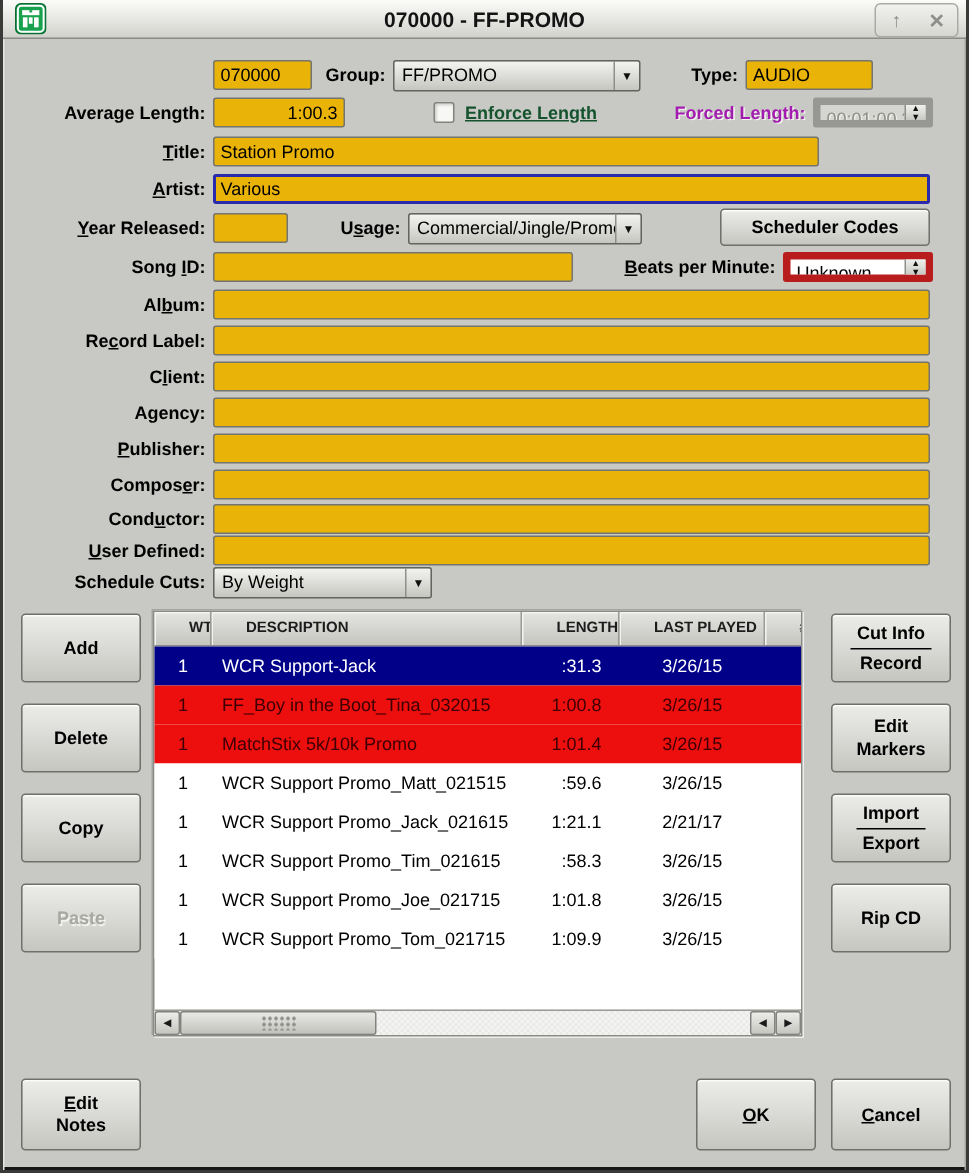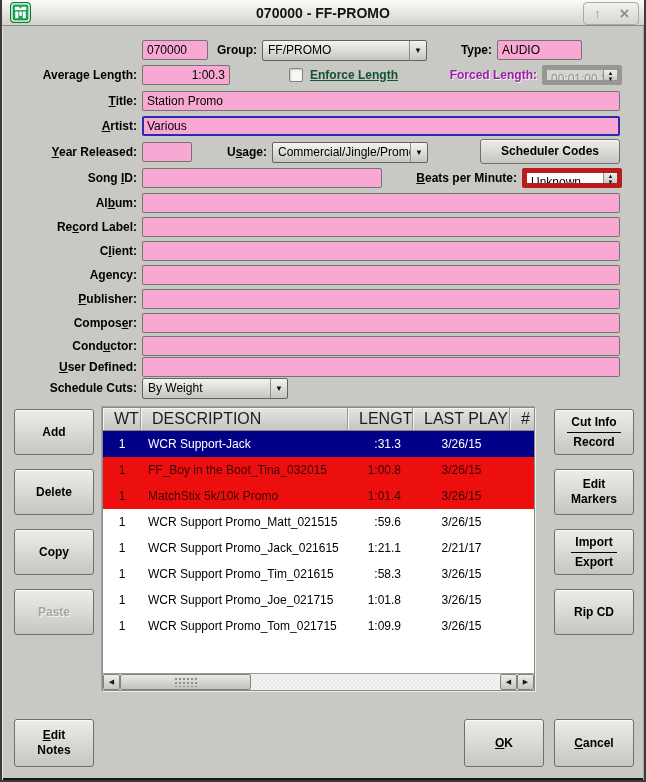--- a/index.html
+++ b/index.html
@@ -18,21 +18,21 @@
   .winbtns{position:absolute;right:5px;top:2px;width:56px;height:23px;
        background:linear-gradient(#f1f1ef,#d6d6d1);border:1px solid #a9a9a5;
        border-radius:4px;display:flex;}
   .winbtn{flex:1;display:flex;align-items:center;justify-content:center;
        color:#8f8f8b;font-weight:bold;}
   
   .lbl{position:absolute;height:20px;line-height:20px;font-size:12px;font-weight:bold;
        color:#000;text-align:right;white-space:nowrap;}
   .lbl.dis{color:#a21caf;text-shadow:1px 1px 0 #f4f4f0;}
   .fld{position:absolute;height:20px;border:1px solid #75756f;border-radius:2px;
-       background:#f9a8d4;font:12px "Liberation Sans",sans-serif;padding:0 4px;color:#000;outline:none;}
+       background:#eab308;font:12px "Liberation Sans",sans-serif;padding:0 4px;color:#000;outline:none;}
   .fld.right{text-align:right;}
   .fld.focused{border:2px solid #2a2aad;padding:0 3px;}
   .combo{position:absolute;height:21px;border:1px solid #63635f;border-radius:2px;
        background:linear-gradient(#f3f3f0,#c6c6c1);display:flex;align-items:stretch;
        font-size:12px;color:#000;}
   .combo .cval{flex:1;line-height:19px;padding:0 5px;white-space:nowrap;overflow:hidden;}
   .combo .carr{width:17px;border-left:1px solid #8e8e8a;display:flex;align-items:center;
        justify-content:center;font-size:8px;color:#101010;}
   .spin{position:absolute;height:20px;border:5px solid #b91c1c;border-radius:2px;
        background:#fff;display:flex;align-items:stretch;}
@@ -52,23 +52,23 @@
        background:linear-gradient(#ececE9,#c6c6c1);box-shadow:inset 0 1px 0 #fcfcfa;
        display:flex;flex-direction:column;align-items:center;justify-content:center;
        font-size:12px;font-weight:bold;color:#000;cursor:default;line-height:15px;}
   .btn.dis{color:#a8a8a2;text-shadow:1px 1px 0 #f2f2ee;}
   .btn .divided{border-bottom:1px solid #000;padding:0 4px 2px;margin-bottom:2px;}
   
   .tblwrap{position:absolute;left:100px;top:407px;width:433px;height:284px;background:#fff;
        border:1px solid #8a8a86;box-shadow:1px 1px 0 #ededEB, -1px -1px 0 #a3a39f;}
   .thead{display:grid;grid-template-columns:38px 207px 65px 97px 1fr;height:23px;
        background:linear-gradient(#e4e4e1,#c5c5c0);border-bottom:1px solid #8a8a86;}
-  .th{font-size:16px;color:#1c1c1c;line-height:22px;padding-left:11px;
+  .th{font-size:10px;color:#1c1c1c;line-height:22px;padding-left:23px;
        border-right:1px solid #9a9a96;box-shadow:inset 1px 1px 0 #f3f3f1;
-       white-space:nowrap;overflow:hidden;}
+       white-space:nowrap;overflow:hidden;font-weight:bold;}
   .th:last-child{border-right:none;}
   .trow{display:grid;grid-template-columns:38px 207px 65px 97px 1fr;height:26px;
        font-size:12px;align-items:center;background:#fff;color:#000;}
   .trow.sel{background:#000089;color:#fff;}
   .trow.red{background:#ed0e0e;color:#3d0000;}
   .c-wt{text-align:center;}
   .c-desc{padding-left:7px;white-space:nowrap;overflow:hidden;}
   .c-len{text-align:right;padding-right:12px;}
   .c-last{text-align:center;}
   
@@ -126,21 +126,21 @@
   <span class="lbl dis" style="left:420px;top:65px;width:115px;">Forced Length:</span>
   <div class="spin dis" style="left:540px;top:65px;width:80px;">
     <span class="sval" style="text-align:right;">00:01:00.3</span>
     <span class="sbtns">
       <span class="sb">▲</span>
       <span class="sb">▼</span>
     </span>
   </div>
 
   <span class="lbl" style="left:20px;top:91px;width:115px;"><u>T</u>itle:</span>
-  <input class="fld" style="left: 140px; top: 91px; width: 478px;" value="Station Promo">
+  <input class="fld" style="left: 140px; top: 91px; width: 404px;" value="Station Promo">
   <span class="lbl" style="left:20px;top:116px;width:115px;"><u>A</u>rtist:</span>
   <input class="fld focused" style="left: 140px; top: 116px; width: 478px;" value="Various">
 
   <span class="lbl" style="left:20px;top:142px;width:115px;"><u>Y</u>ear Released:</span>
   <input class="fld" style="left: 140px; top: 142px; width: 50px;" value="">
   <span class="lbl" style="left:205px;top:142px;width:60px;">U<u>s</u>age:</span>
   <div class="combo" style="left:270px;top:142px;width:156px;">
     <span class="cval">Commercial/Jingle/Promo</span>
     <span class="carr">▼</span>
   </div>

